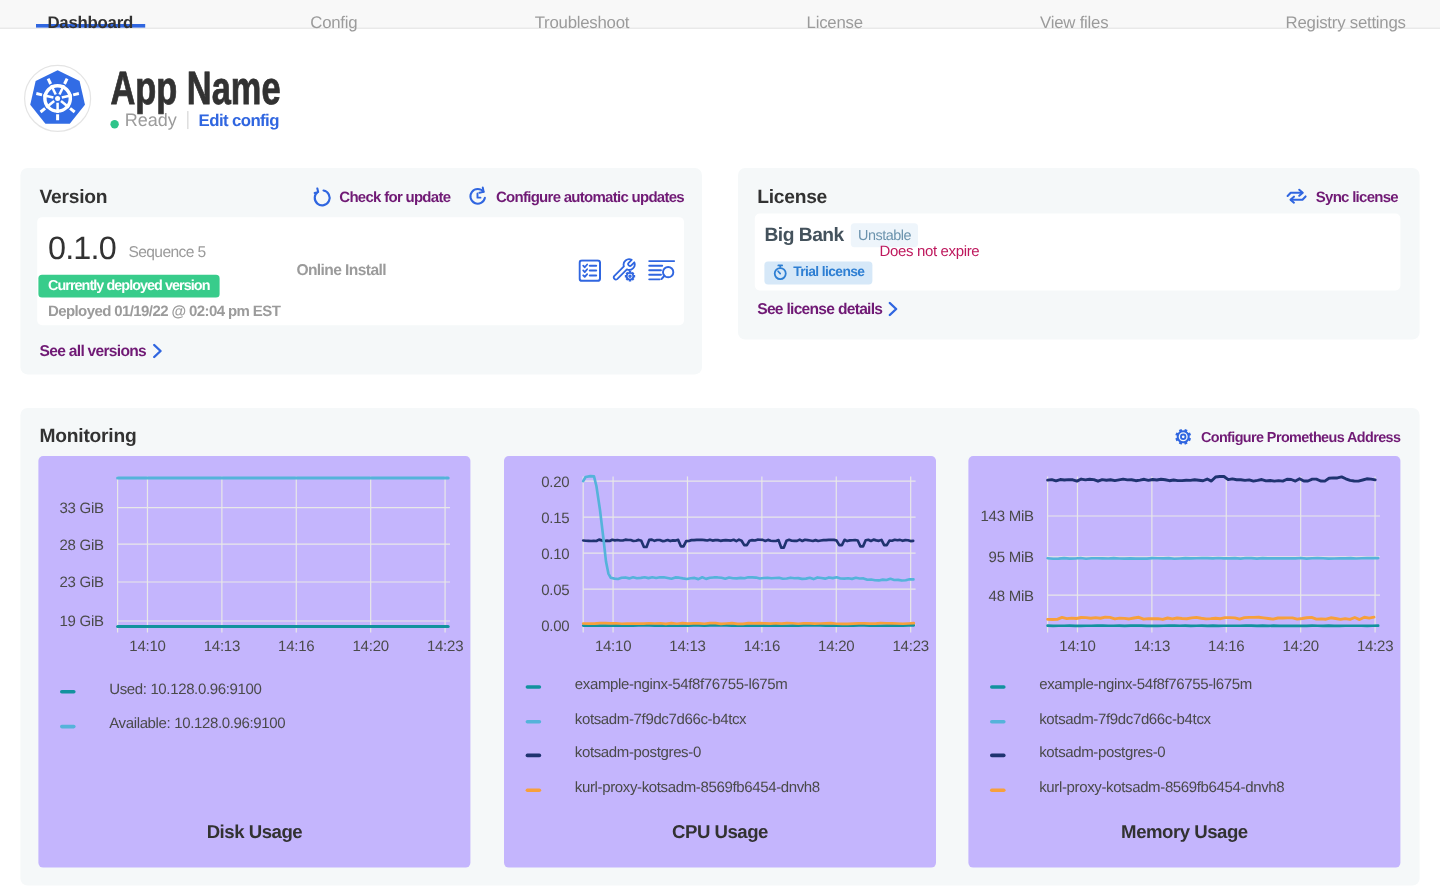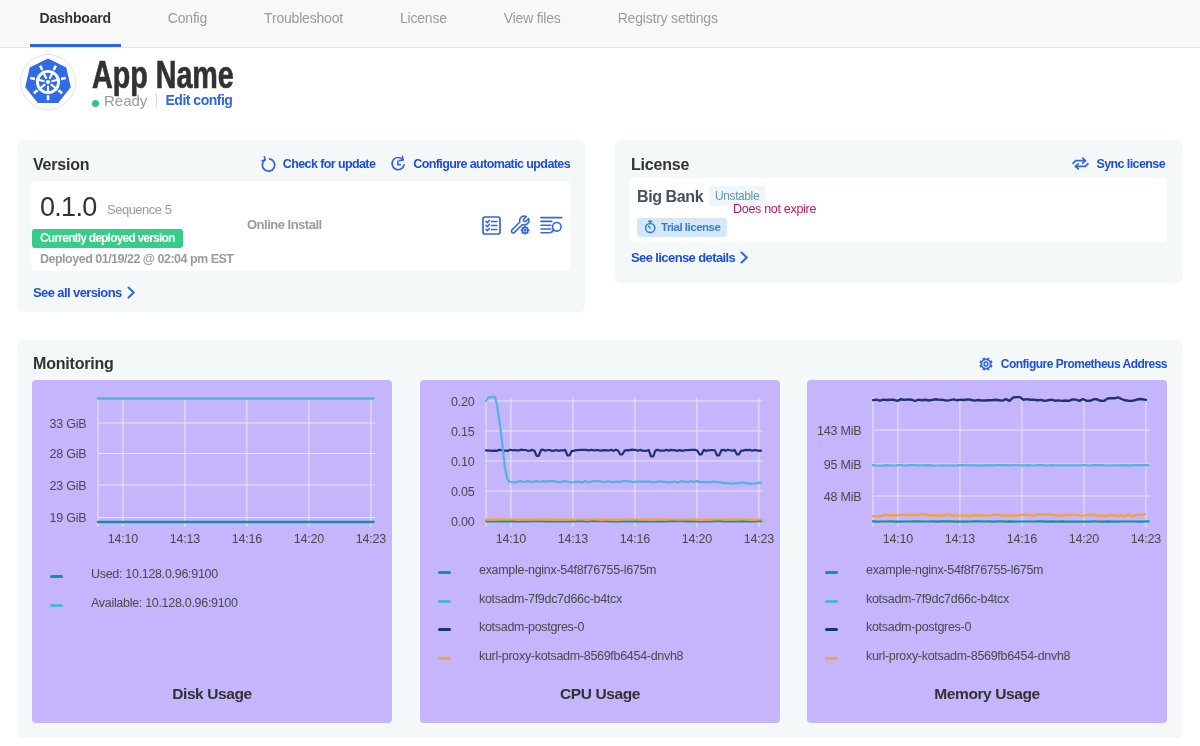--- a/index.html
+++ b/index.html
@@ -1,29 +1,29 @@
 <!DOCTYPE html>
 <html><head>
 <meta charset="utf-8">
 <style>
   * { margin:0; padding:0; box-sizing:border-box; }
   html,body { background:#fff; font-family:"Liberation Sans", sans-serif; }
   #page { position:relative; width:1200px; height:746px; overflow:hidden; background:#fff; }
-  .nav { position:absolute; left:0; top:0; width:1200px; height:48px; background:#f8f8f8; border-bottom:1px solid #e5e5e5; display:flex; justify-content:flex-start; padding-left:11px; }
+  .nav { position:absolute; left:0; top:0; width:1200px; height:24px; background:#f8f8f8; border-bottom:1px solid #e5e5e5; display:flex; justify-content:space-between; padding-left:11px; }
   .nav .tab { font-size:14px; letter-spacing:-0.2px; color:#9b9b9b; margin:0 18.5px; padding:10px 10px 8px; }
   .nav .tab.active { color:#323232; font-weight:bold; border-bottom:3px solid #3066e0; padding-bottom:5px; }
   .logo { position:absolute; left:20px; top:54px; width:56px; height:56px; border-radius:50%; background:#fff; border:1px solid #e4e4e4; display:flex; align-items:center; justify-content:center; }
   .appname { position:absolute; left:92px; top:53px; font-size:39px; font-weight:bold; color:#323232; -webkit-text-stroke:0.7px #323232; transform:scaleX(0.735); transform-origin:0 0; white-space:nowrap; }
   .subrow { position:absolute; left:92px; top:91px; height:18px; display:flex; align-items:center; font-size:15px; color:#9b9b9b; }
   .dot { width:7px; height:7px; border-radius:50%; background:#2ec48a; margin-right:5px; position:relative; top:3px; }
   .sep { color:#dfdfdf; margin:0 7px; font-size:16px; }
   .editcfg { color:#3066e0; font-weight:bold; font-size:14px; letter-spacing:-0.5px; }
   .card { position:absolute; background:#f5f8f9; border-radius:6px; }
   .cardhead { position:absolute; left:16px; top:16px; font-size:16px; letter-spacing:-0.2px; font-weight:bold; color:#323232; }
-  .bluelink { position:absolute; color:#1d4ed8; font-weight:bold; font-size:12.5px; letter-spacing:-0.6px; display:flex; align-items:center; white-space:nowrap; }
+  .bluelink { position:absolute; color:#701a75; font-weight:bold; font-size:12.5px; letter-spacing:-0.6px; display:flex; align-items:center; white-space:nowrap; }
   .whitebox { position:absolute; background:#fff; border-radius:4px; }
   .chartcard { position:absolute; top:40px; width:360px; height:343px; background:#c4b5fd; border-radius:4px; }
   .legrow { position:absolute; left:18px; display:flex; align-items:center; }
   .legdash { width:13px; height:3px; border-radius:2px; }
   .legtxt { position:absolute; left:41px; top:-8px; font-size:12.5px; letter-spacing:-0.3px; color:#4a4a4a; white-space:nowrap; }
   .ctitle { position:absolute; left:0; top:305px; width:360px; text-align:center; font-size:15.5px; letter-spacing:-0.4px; font-weight:bold; color:#323232; }
   .vnum { position:absolute; left:9px; top:11px; font-size:27px; letter-spacing:-0.7px; font-weight:normal; color:#323232; }
   .seq { position:absolute; left:76px; top:21px; font-size:13px; letter-spacing:-0.5px; color:#9b9b9b; }
   .badge { position:absolute; left:1px; top:48px; background:#38cc8b; color:#fff; font-size:12px; letter-spacing:-0.8px; font-weight:bold; padding:2px 8px 3px; border-radius:3px; }
   .deployed { position:absolute; left:9px; top:71px; font-size:12.5px; letter-spacing:-0.5px; font-weight:bold; color:#9b9b9b; }

